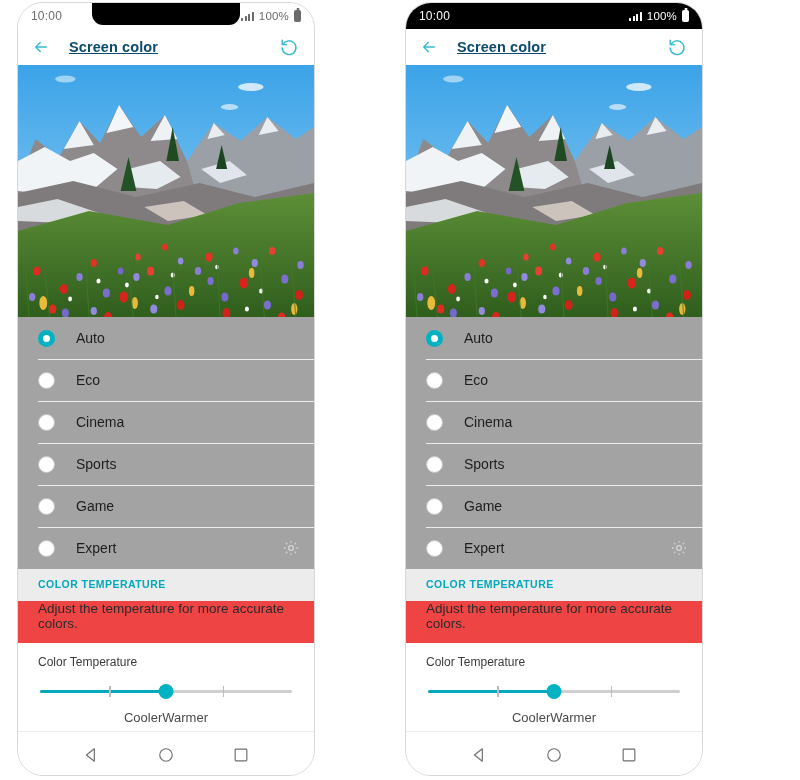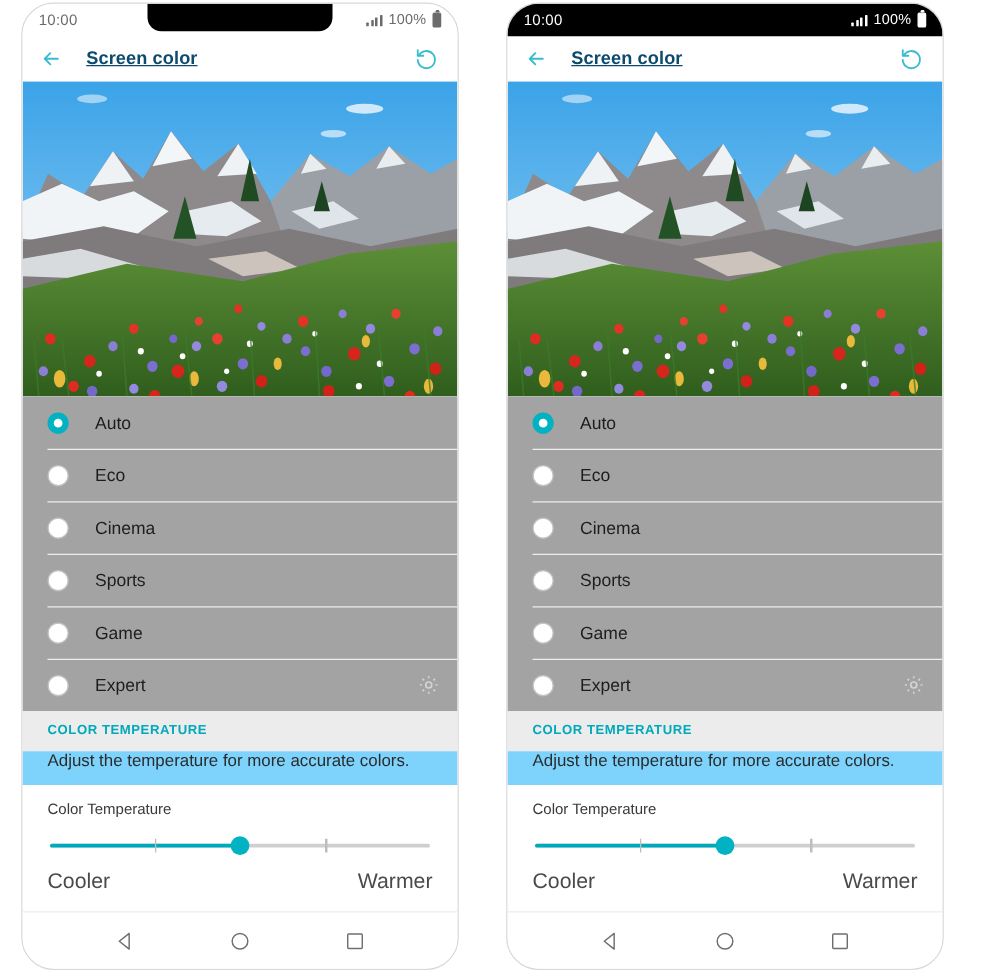--- a/index.html
+++ b/index.html
@@ -8,21 +8,21 @@
     background:#ffffff;
     font-family:"Liberation Sans", sans-serif;
     overflow:hidden;
   }
   .stage { position:relative; width:800px; height:780px; }
 
   
   .phone {
     position:absolute;
     top:2px;
-    width:350px;
+    width:298px;
     height:774px;
     background:#ffffff;
     border:1px solid #d8d8d8;
     border-radius:26px;
     overflow:hidden;
     display:flex;
     flex-direction:column;
   }
   .phone-left  { left:17px; }
   .phone-right { left:405px; }
@@ -121,21 +121,21 @@
   
   .ct-head {
     background:#ececec;
     padding:9px 20px 11px 20px;
   }
   .ct-title {
     font-size:10.5px; font-weight:bold; color:#00a9bb;
     letter-spacing:.45px;
   }
   .ct-desc {
-    background:#7dd3fc;
+    background:#ef4444;
     padding:0 20px 12px 20px;
     font-size:13.5px; color:#2b2b2b;
   }
   .ct-body { background:#fff; padding:12px 20px 6px 20px; flex:1 1 auto; }
   .ct-label { font-size:12px; color:#3a3a3a; margin-bottom:14px; }
 
   .slider { position:relative; height:16px; margin:0 2px; }
   .track {
     position:absolute; top:7px; left:0; right:0;
     height:2.5px; background:#cfcfcf; border-radius:2px;
@@ -150,23 +150,23 @@
   }
   .tick.t1 { left:27.5%; }
   .tick.t2 { left:72.5%; }
   .thumb {
     position:absolute; top:1px; left:50%;
     transform:translateX(-50%);
     width:15px; height:15px; border-radius:50%;
     background:#00b2c2;
   }
   .slider-ends {
-    display:flex; justify-content:space-between;
+    display:flex; justify-content:center;
     margin-top:11px;
-    font-size:17px; color:#4a4a4a;
+    font-size:13px; color:#4a4a4a;
   }
 
   
   .navbar {
     flex:0 0 46px; height:46px;
     background:#fff;
     border-top:1px solid #ededed;
     display:flex; align-items:center; justify-content:space-around;
     padding:0 36px;
   }

